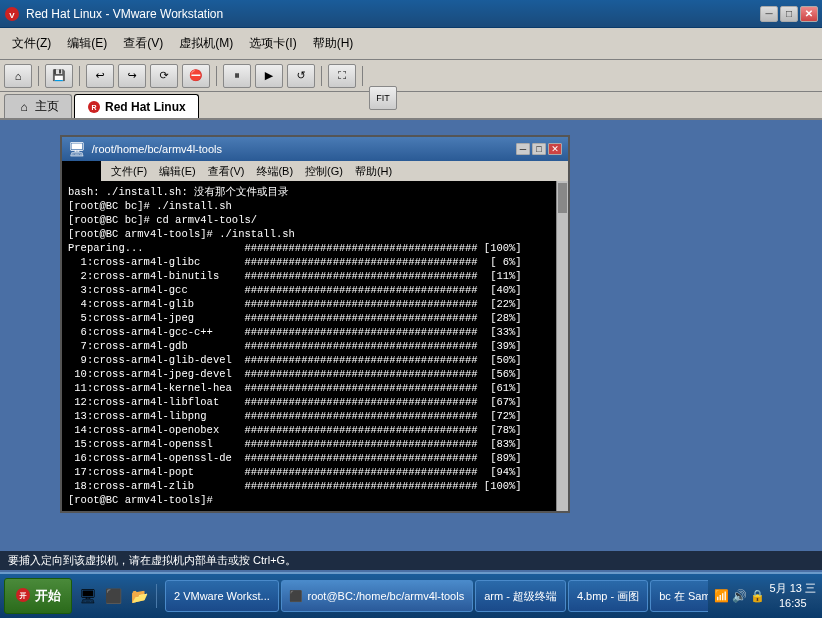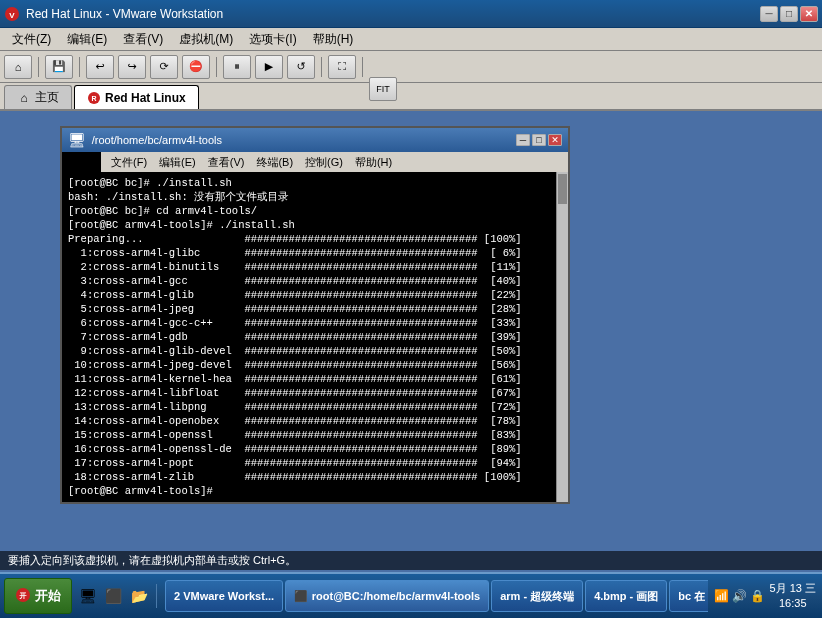--- a/index.html
+++ b/index.html
@@ -48,21 +48,21 @@
       color: #333;
       font-weight: bold;
     }
     .title-btn.min { background: linear-gradient(to bottom, #ddd, #bbb); }
     .title-btn.max { background: linear-gradient(to bottom, #ddd, #bbb); }
     .title-btn.close { background: linear-gradient(to bottom, #e88, #c44); color: white; }
 
     
     .menu-bar {
       background: #d4d0c8;
-      height: 23px;
+      height: 32px;
       display: flex;
       align-items: center;
       padding: 0 4px;
       border-bottom: 1px solid #808080;
       font-size: 12px;
     }
     .menu-item {
       padding: 2px 8px;
       cursor: pointer;
       color: #000;
@@ -289,21 +289,20 @@
       border: 1px solid #4a8aca;
       border-radius: 3px;
       color: white;
       font-size: 11px;
       padding: 0 8px;
       display: flex;
       align-items: center;
       gap: 4px;
       cursor: pointer;
       white-space: nowrap;
-      font-weight: bold;
     }
     .taskbar-item.active {
       background: linear-gradient(to bottom, #4a8aca, #2a5a9a);
     }
     .taskbar-right {
       display: flex;
       align-items: center;
       padding: 0 6px;
       height: 100%;
       gap: 4px;
@@ -425,22 +424,22 @@
       <span class="terminal-menu-item">文件(F)</span>
       <span class="terminal-menu-item">编辑(E)</span>
       <span class="terminal-menu-item">查看(V)</span>
       <span class="terminal-menu-item">终端(B)</span>
       <span class="terminal-menu-item">控制(G)</span>
       <span class="terminal-menu-item">帮助(H)</span>
     </div>
 
     <div class="terminal-body">
       <div class="terminal-content" id="term-content">
+          <div class="term-line">bash: ./install.sh: 没有那个文件或目录</div>
           <div class="term-line">[root@BC bc]# ./install.sh</div>
-          <div class="term-line">bash: ./install.sh: 没有那个文件或目录</div>
           <div class="term-line">[root@BC bc]# cd armv4l-tools/</div>
           <div class="term-line">[root@BC armv4l-tools]# ./install.sh</div>
           <div class="term-line">Preparing...                ##################################### [100%]</div>
           <div class="term-line">  1:cross-arm4l-glibc       #####################################  [ 6%]</div>
           <div class="term-line">  2:cross-arm4l-binutils    #####################################  [11%]</div>
           <div class="term-line">  3:cross-arm4l-gcc         #####################################  [40%]</div>
           <div class="term-line">  4:cross-arm4l-glib        #####################################  [22%]</div>
           <div class="term-line">  5:cross-arm4l-jpeg        #####################################  [28%]</div>
           <div class="term-line">  6:cross-arm4l-gcc-c++     #####################################  [33%]</div>
           <div class="term-line">  7:cross-arm4l-gdb         #####################################  [39%]</div>

